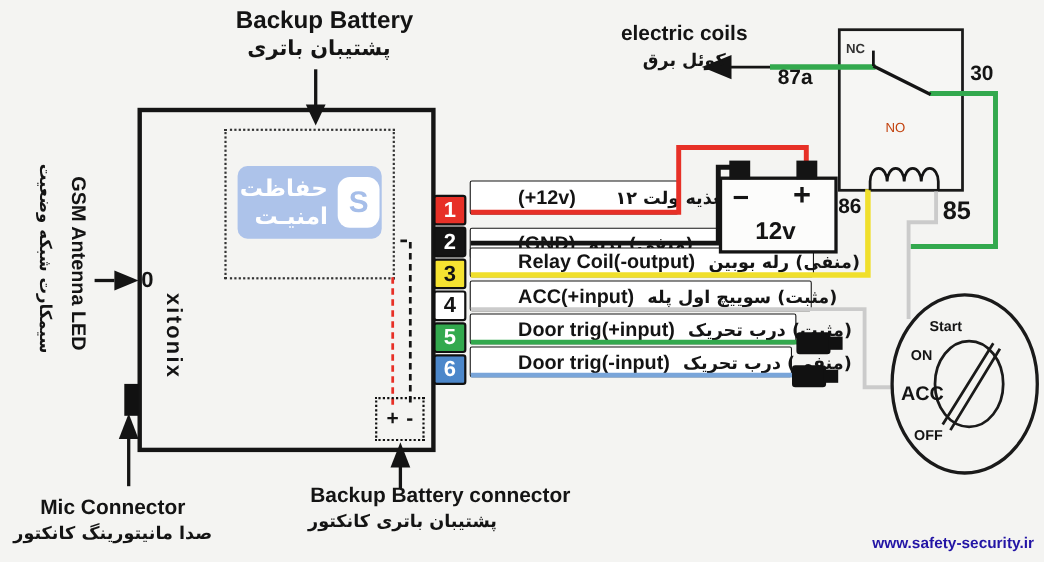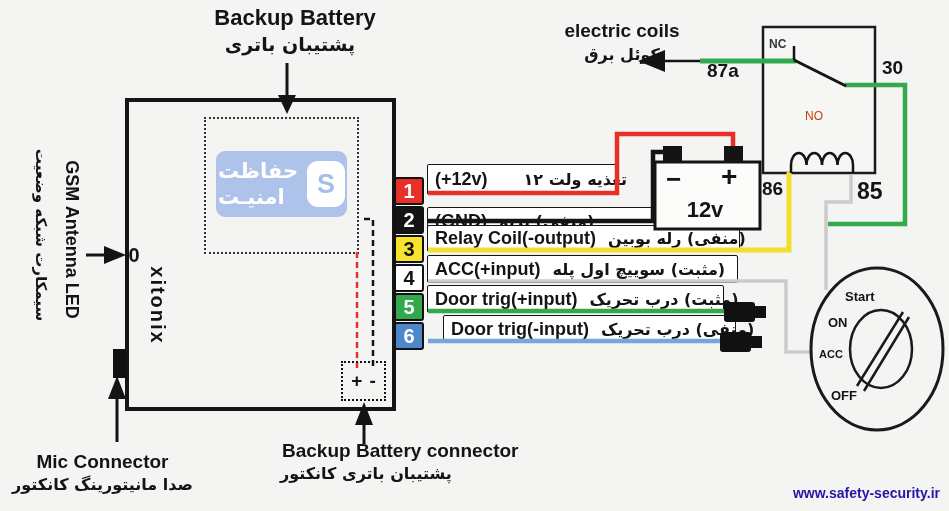--- a/index.html
+++ b/index.html
@@ -11,30 +11,30 @@
   .ctr{text-align:center;}
   .lbl{color:#141414;font-weight:bold;white-space:nowrap;}
   
   .device-box{border:4px solid #151515;background:transparent;}
   .dotted-rect{border:2px dotted #333;}
   .rot{transform:rotate(90deg);transform-origin:center center;}
   .mic-rect{background:#111;}
   
   .wm{background:rgba(166,190,233,.92);border-radius:9px;display:flex;
       align-items:center;justify-content:center;gap:9px;}
-  .wm-txt{color:#fff;font-weight:bold;font-size:21px;line-height:26px;}
+  .wm-txt{color:#fff;font-weight:bold;font-size:21px;line-height:26px;text-align:right;}
   .wm-logo{width:38px;height:46px;background:#fff;border-radius:11px;display:flex;
            align-items:center;justify-content:center;font-weight:bold;font-size:27px;color:#a6bee9;}
   
   .pin{width:30px;height:28px;border:2.5px solid #111;border-radius:3px;
        display:flex;align-items:center;justify-content:center;
        font-weight:bold;font-size:20px;box-sizing:border-box;}
   .plate{background:#fff;border:1.5px solid #161616;box-sizing:border-box;
          display:flex;align-items:center;padding-left:7px;gap:12px;border-radius:2px;}
-  .plate .en{font-weight:bold;font-size:18px;color:#141414;white-space:nowrap;}
+  .plate .en{font-weight:bold;font-size:18px;color:#141414;white-space:nowrap;margin-left:36px;}
   .plate .fai{font-weight:bold;font-size:16px;color:#141414;white-space:nowrap;}
   .g36{gap:36px;}
   .url{font-weight:bold;font-size:14px;}
   svg{pointer-events:none;}
 </style>
 </head>
 <body>
 <div id="canvas">
 
 <div class="abs device-box" style="left:125px;top:98px;width:263px;height:305px;"></div>
@@ -73,21 +73,21 @@
   <span class="fai fa">⁨بوبین⁩ ⁨رله⁩ ⁨(منفی)⁩</span>
 </div>
 <div class="abs plate" style="left:427px;top:255px;width:311px;height:28px;">
   <span class="en">ACC(+input)</span>
   <span class="fai fa">⁨پله⁩ ⁨اول⁩ ⁨سوییچ⁩ ⁨(مثبت)⁩</span>
 </div>
 <div class="abs plate" style="left:427px;top:285px;width:297px;height:28px;">
   <span class="en">Door trig(+input)</span>
   <span class="fai fa">⁨تحریک⁩ ⁨درب⁩ ⁨(مثبت)⁩</span>
 </div>
-<div class="abs plate" style="left:443px;top:315px;width:293px;height:28px;">
+<div class="abs plate" style="left:427px;top:315px;width:293px;height:28px;">
   <span class="en">Door trig(-input)</span>
   <span class="fai fa">⁨تحریک⁩ ⁨درب⁩ ⁨(منفی)⁩</span>
 </div>
 
 <svg class="abs" style="left:0;top:0;" width="949" height="511" viewBox="0 0 949 511">
 
   <rect x="763" y="27" width="112" height="146" fill="#f6f6f4" stroke="#1a1a1a" stroke-width="2.5"></rect>
   <rect x="655" y="162" width="105" height="67" fill="#fcfcfb" stroke="#141414" stroke-width="3"></rect>
 
   <path d="M428,193 H617 V134 H733 V150" fill="none" stroke-width="4.5" stroke="#e73027"></path>
@@ -144,21 +144,21 @@
 <div class="abs lbl" style="left:857px;top:178px;font-size:23px;">85</div>
 <div class="abs" style="left:769px;top:37px;font-size:12px;font-weight:bold;color:#333;">NC</div>
 <div class="abs" style="left:805px;top:109px;font-size:12px;font-weight:normal;color:#c2410c;">NO</div>
 
 <div class="abs lbl" style="left:666px;top:164px;font-size:26px;">−</div>
 <div class="abs lbl" style="left:721px;top:161px;font-size:28px;">+</div>
 <div class="abs lbl ctr" style="left:680px;top:197px;width:50px;font-size:22px;">12v</div>
 
 <div class="abs lbl" style="left:845px;top:289px;font-size:13px;">Start</div>
 <div class="abs lbl" style="left:828px;top:315px;font-size:13px;">ON</div>
-<div class="abs lbl" style="left:819px;top:348px;font-size:11px;">ACC</div>
+<div class="abs lbl" style="left:819px;top:348px;font-size:18px;">ACC</div>
 <div class="abs lbl" style="left:831px;top:388px;font-size:13px;">OFF</div>
 
 <div class="abs" style="left:341px;top:361px;width:45px;height:40px;border:2.5px dotted #111;box-sizing:border-box;
             display:flex;align-items:center;justify-content:center;gap:7px;">
   <span class="lbl" style="font-size:19px;">+</span>
   <span class="lbl" style="font-size:19px;">-</span>
 </div>
 
 <div class="abs lbl ctr" style="left:255px;top:440px;width:215px;font-size:19px;margin-left:27px;">Backup Battery connector</div>
 <div class="abs lbl ctr fa" style="left:280px;top:464px;width:165px;font-size:16px;">⁨کانکتور⁩ ⁨باتری⁩ ⁨پشتیبان⁩</div>

